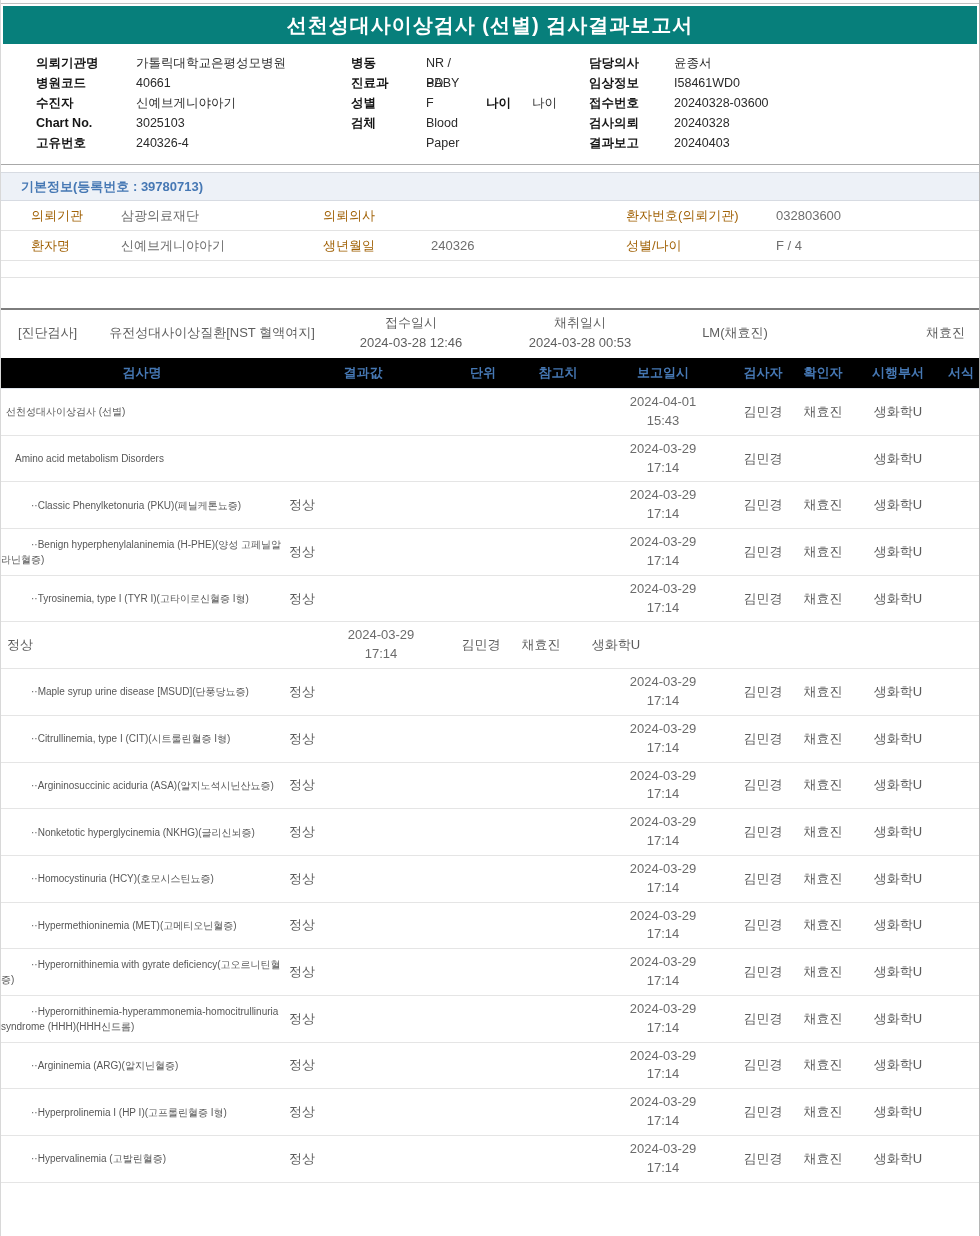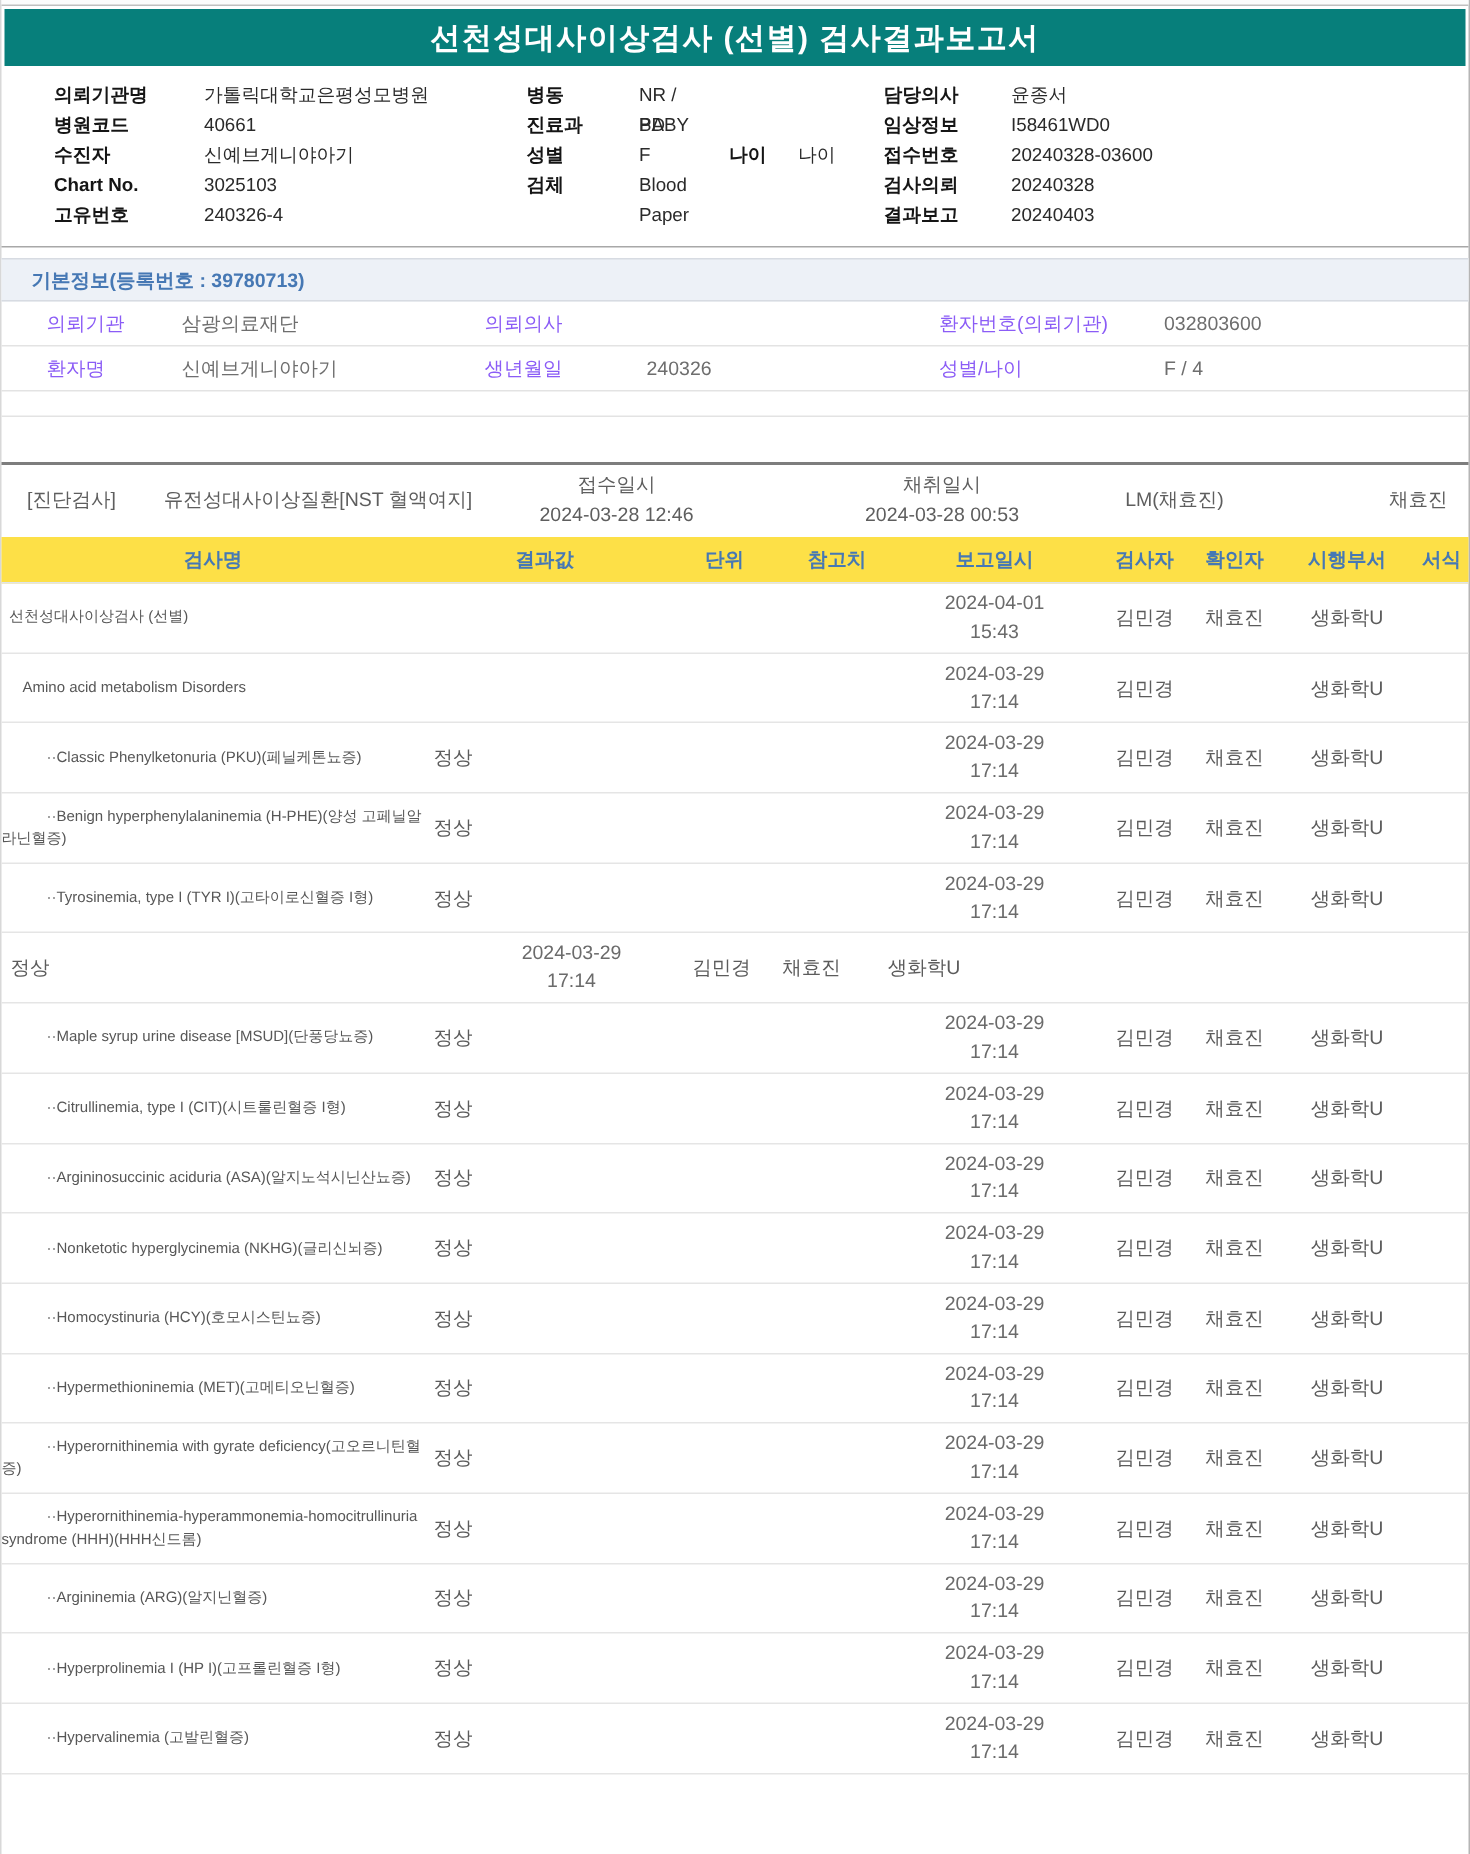--- a/index.html
+++ b/index.html
@@ -24,42 +24,42 @@
   .pcol-2 .plabel2 { width:46px; } .pcol-2 .pvalue2 { flex:1; }
   .pcol-3 .plabel { width:85px; }  .pcol-3 .pvalue { flex:1; }
   .pvalue, .pvalue2 { color:#2a2a2a; }
 
   
   .binfo-band { margin-top:7px; height:29px; line-height:27px; background:#edf1f7;
                 border-top:1px solid #d7dbe2; border-bottom:1px solid #d7dbe2;
                 padding-left:20px; color:#4678b4; font-weight:bold; font-size:13px; }
   .binfo-row { display:flex; height:30px; align-items:center;
                border-bottom:1px solid #e3e3e3; font-size:13px; }
-  .bi-label { color:#8b5cf6; }
+  .bi-label { color:#a16207; }
   .bi-value { color:#6e6e6e; }
   .bi-l0 { width:120px; padding-left:30px; } .bi-v0 { width:202px; }
   .bi-l1 { width:108px; } .bi-v1 { width:195px; }
   .bi-l2 { width:150px; } .bi-v2 { flex:1; }
   .binfo-empty { height:17px; border-bottom:1px solid #e3e3e3; }
   .gap-30 { height:30px; }
 
   
   .meta-row { display:flex; align-items:center; border-top:2px solid #7d7d7d;
               min-height:46px; font-size:13px; color:#5e5e5e; padding:3px 0; }
   .m-tag { width:92px; padding-left:17px; }
   .m-group { width:238px; text-align:center; line-height:1.35; padding:0 10px; }
-  .m-cols { display:flex; align-items:center;gap:48px; }
+  .m-cols { display:flex; align-items:center; }
   .m-col { text-align:center; line-height:1.5; }
   .m-col-0 { width:160px; } .m-col-1 { width:180px; } .m-col-2 { width:178px; }
   .m-collector { width:132px; text-align:center; }
   .m-collector2 { flex:1; text-align:right; padding-right:14px; }
 
   
   .thead { display:flex; align-items:center; height:31px; margin-top:3px;
-           background:#fde047; border-bottom:1px solid #dfe4ec;
+           background:#000000; border-bottom:1px solid #dfe4ec;
            color:#4678b4; font-weight:bold; font-size:13px; }
   .thead > div { text-align:center; }
   .w-name { width:282px; } .w-result { width:160px; } .w-unit { width:80px; }
   .w-ref { width:70px; } .w-rep { width:140px; } .w-tester { width:60px; }
   .w-conf { width:60px; } .w-dept { width:90px; } .w-fmt { flex:1; }
 
   .trow { display:flex; align-items:center; min-height:44px; padding:4px 0;
           border-bottom:1px solid #e5e5e5; font-size:13px; color:#5c5c5c; }
   .trow .w-name { font-size:10px; line-height:1.5; text-align:left; color:#575757; }
   .ind0 { text-indent:5px; } .ind1 { text-indent:14px; } .ind2 { text-indent:30px; }

